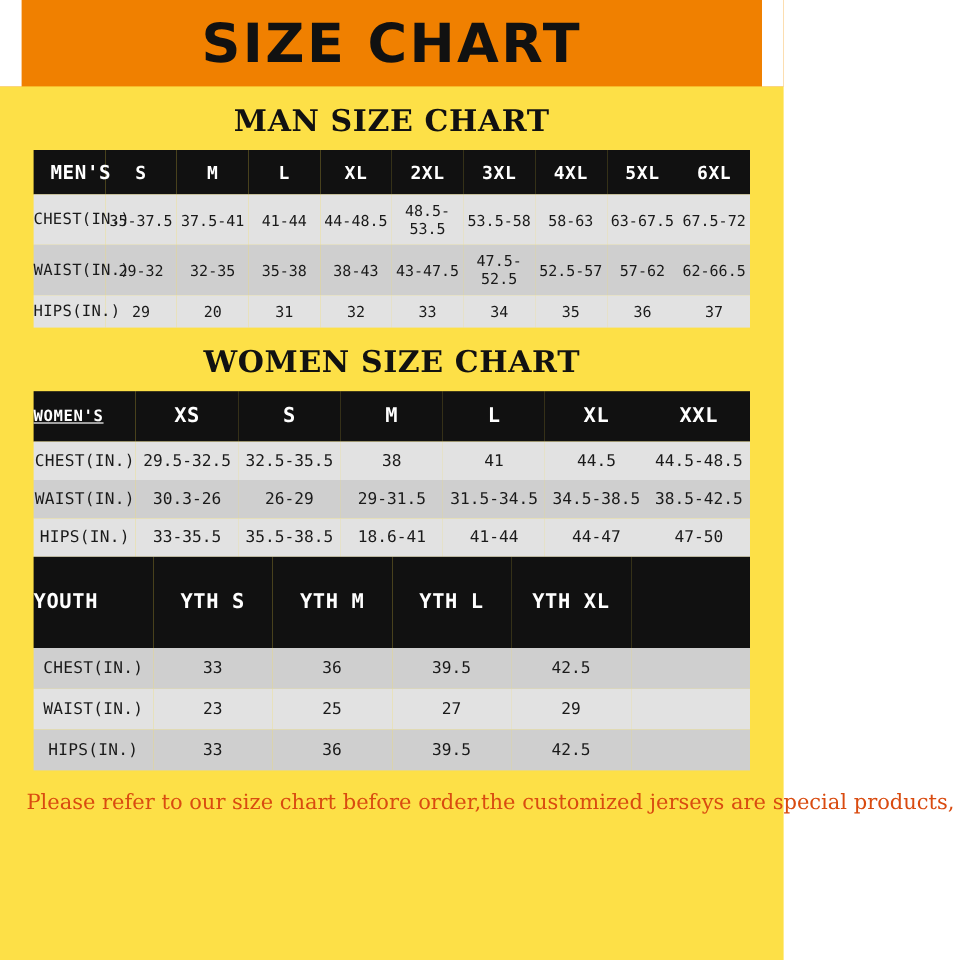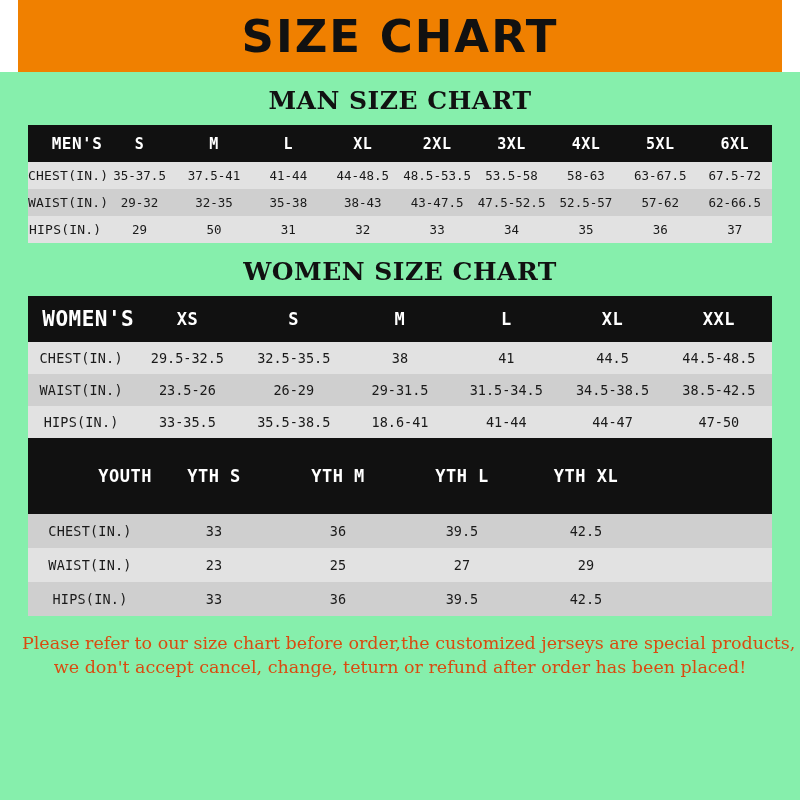--- a/index.html
+++ b/index.html
@@ -8,24 +8,24 @@
   }
   body {
     width: 800px;
     height: 800px;
     background: #ffffff;
     font-family: "Liberation Sans", sans-serif;
     overflow: hidden;
   }
   .page {
     position: relative;
-    width: 800px;
+    width: 653px;
     height: 800px;
     box-sizing: border-box;
-    background: #86efac;
+    background: #fde047;
   }
   
   .header-band {
     position: relative;
     height: 72px;
     background: #f08000;
     display: flex;
     align-items: center;
     justify-content: center;
   }
@@ -73,21 +73,21 @@
   table.size-table tr.head-row td {
     color: #ffffff;
     font-family: "DejaVu Sans Mono", monospace;
     font-weight: bold;
     font-size: 15px;
     padding: 9px 0;
     text-align: center;
     letter-spacing: 0.5px;
   }
   table.size-table tr.head-row td.rowlabel {
-    text-align: right;
+    text-align: left;
     padding-left: 14px;
     font-size: 16px;
   }
   table.size-table tr.body-row td {
     font-family: "DejaVu Sans Mono", monospace;
     font-size: 12.5px;
     color: #1a1a1a;
     padding: 6px 0;
     text-align: center;
   }
@@ -95,21 +95,21 @@
     text-align: center;
     font-size: 13px;
     letter-spacing: 0.2px;
   }
   table.size-table tr.shade-light { background: #e2e2e2; }
   table.size-table tr.shade-dark { background: #cfcfcf; }
 
   
   #women-table tr.body-row td { font-size: 13.5px; padding: 8px 0; }
   #women-table tr.head-row td { font-size: 17px; padding: 11px 0; }
-  #women-table tr.head-row td.rowlabel { font-size: 21px; }
+  #women-table tr.head-row td.rowlabel { font-size: 13px; text-decoration: underline; }
 
   #youth-table tr.body-row td { font-size: 13.5px; padding: 9px 0; }
   #youth-table tr.head-row td { font-size: 17px; padding: 28px 0; }
   #youth-table tr.head-row td.rowlabel { font-size: 17px; }
 
   .footer-note {
     margin-top: 16px;
     padding: 0 22px;
     color: #d94b10;
     font-family: "DejaVu Serif", serif;
@@ -166,21 +166,21 @@
         <td>38-43</td>
         <td>43-47.5</td>
         <td>47.5-52.5</td>
         <td>52.5-57</td>
         <td>57-62</td>
         <td>62-66.5</td>
       </tr>
       <tr class="body-row shade-light">
         <td class="rowlabel">HIPS(IN.)</td>
         <td>29</td>
-        <td>50</td>
+        <td>20</td>
         <td>31</td>
         <td>32</td>
         <td>33</td>
         <td>34</td>
         <td>35</td>
         <td>36</td>
         <td>37</td>
       </tr>
     </tbody>
       </table>
@@ -203,21 +203,21 @@
         <td class="rowlabel">CHEST(IN.)</td>
         <td>29.5-32.5</td>
         <td>32.5-35.5</td>
         <td>38</td>
         <td>41</td>
         <td>44.5</td>
         <td>44.5-48.5</td>
       </tr>
       <tr class="body-row shade-dark">
         <td class="rowlabel">WAIST(IN.)</td>
-        <td>23.5-26</td>
+        <td>30.3-26</td>
         <td>26-29</td>
         <td>29-31.5</td>
         <td>31.5-34.5</td>
         <td>34.5-38.5</td>
         <td>38.5-42.5</td>
       </tr>
       <tr class="body-row shade-light">
         <td class="rowlabel">HIPS(IN.)</td>
         <td>33-35.5</td>
         <td>35.5-38.5</td>
@@ -264,16 +264,15 @@
         <td>39.5</td>
         <td>42.5</td>
         <td></td>
       </tr>
     </tbody>
       </table>
   </div>
 
   <div class="footer-note">
     <div>Please refer to our size chart before order,the customized jerseys are special products,</div>
-    <div>we don't accept cancel, change, teturn or refund after order has been placed!</div>
   </div>
 
 </div>
 
 </body></html>

